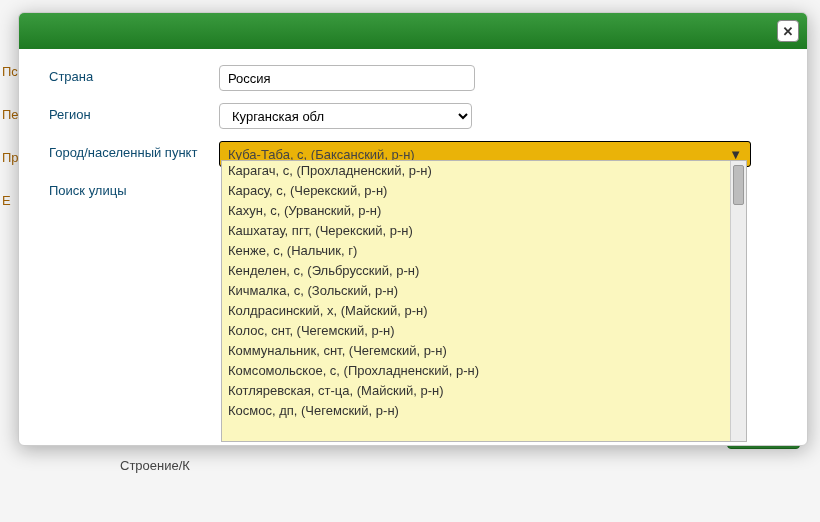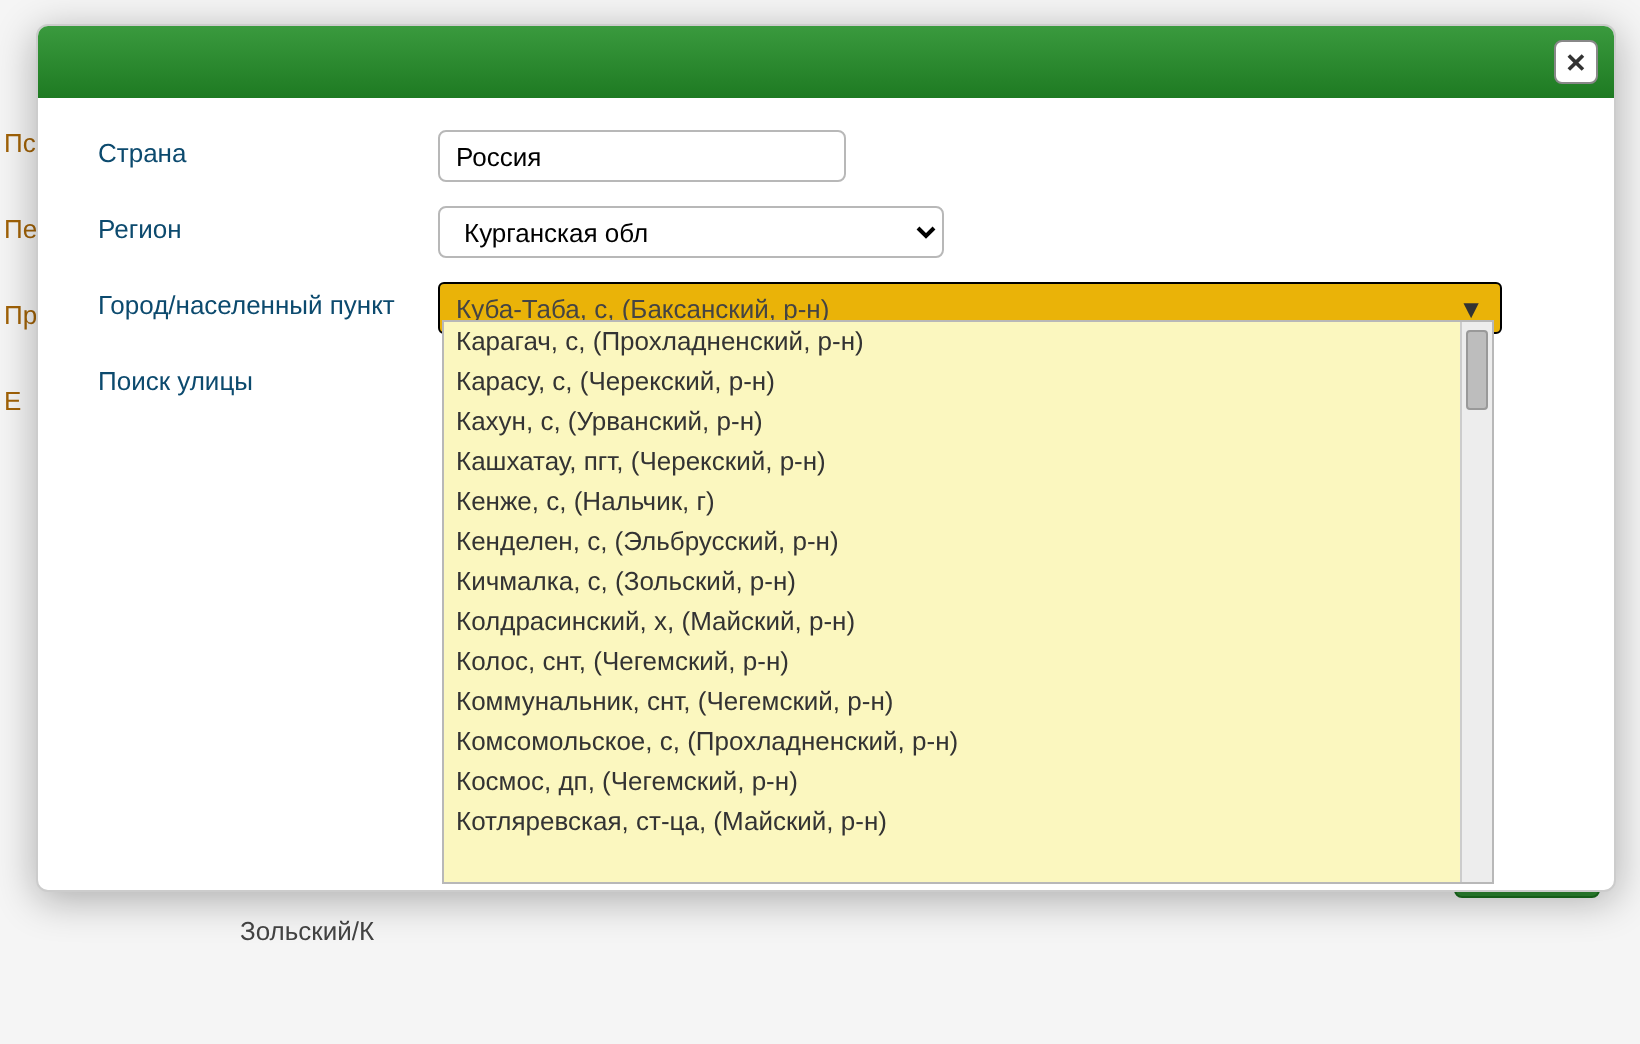--- a/index.html
+++ b/index.html
@@ -65,21 +65,21 @@
 
   .lab  { color: #0c4a6e; padding-top: 4px; }
   .inp, .sel {
     width: 100%;
     height: 26px;
     padding: 2px 8px;
     border: 1px solid #b8b8b8;
     border-radius: 4px;
     background: #fff;
   }
-  .inp-small { width: 204px; }
+  .inp-small { width: 256px; }
   .sel-region { width: 253px; }
   .city-select {
     border: 1px solid #000000;
     background: #eab308;
     width: 100%; height: 26px; padding: 4px 8px;
     border-radius: 3px;
     display: flex; justify-content: space-between; align-items: center;
   }
   .city-select .arrow { color: #333; }
 
@@ -129,21 +129,21 @@
   <svg class="search-icon" viewBox="0 0 24 24" fill="none" stroke="#fff" stroke-width="3">
     <circle cx="10" cy="10" r="6"></circle>
       <line x1="15" y1="15" x2="21" y2="21"></line>
   </svg>
 </div>
 
 <div class="bg-apply-btn">
   <span>менить</span>
 </div>
 
-<div class="bg-stroenie">Зольский/К</div>
+<div class="bg-stroenie">Строение/К</div>
 
 <div class="modal">
   <div class="modal-header">
     <div class="close-btn">
       <span>✕</span>
     </div>
   </div>
 
   <div class="modal-body">
     <div class="lab">Страна</div>
@@ -174,20 +174,20 @@
         <div class="dd-item">Карасу, с, (Черекский, р-н)</div>
         <div class="dd-item">Кахун, с, (Урванский, р-н)</div>
         <div class="dd-item">Кашхатау, пгт, (Черекский, р-н)</div>
         <div class="dd-item">Кенже, с, (Нальчик, г)</div>
         <div class="dd-item">Кенделен, с, (Эльбрусский, р-н)</div>
         <div class="dd-item">Кичмалка, с, (Зольский, р-н)</div>
         <div class="dd-item">Колдрасинский, х, (Майский, р-н)</div>
         <div class="dd-item">Колос, снт, (Чегемский, р-н)</div>
         <div class="dd-item">Коммунальник, снт, (Чегемский, р-н)</div>
         <div class="dd-item">Комсомольское, с, (Прохладненский, р-н)</div>
+        <div class="dd-item">Котляревская, ст-ца, (Майский, р-н)</div>
         <div class="dd-item">Космос, дп, (Чегемский, р-н)</div>
-        <div class="dd-item">Котляревская, ст-ца, (Майский, р-н)</div>
       </div>
     <div class="dd-scroll">
       <div class="dd-thumb"></div>
     </div>
   </div>
 </div>
 
 </body></html>

